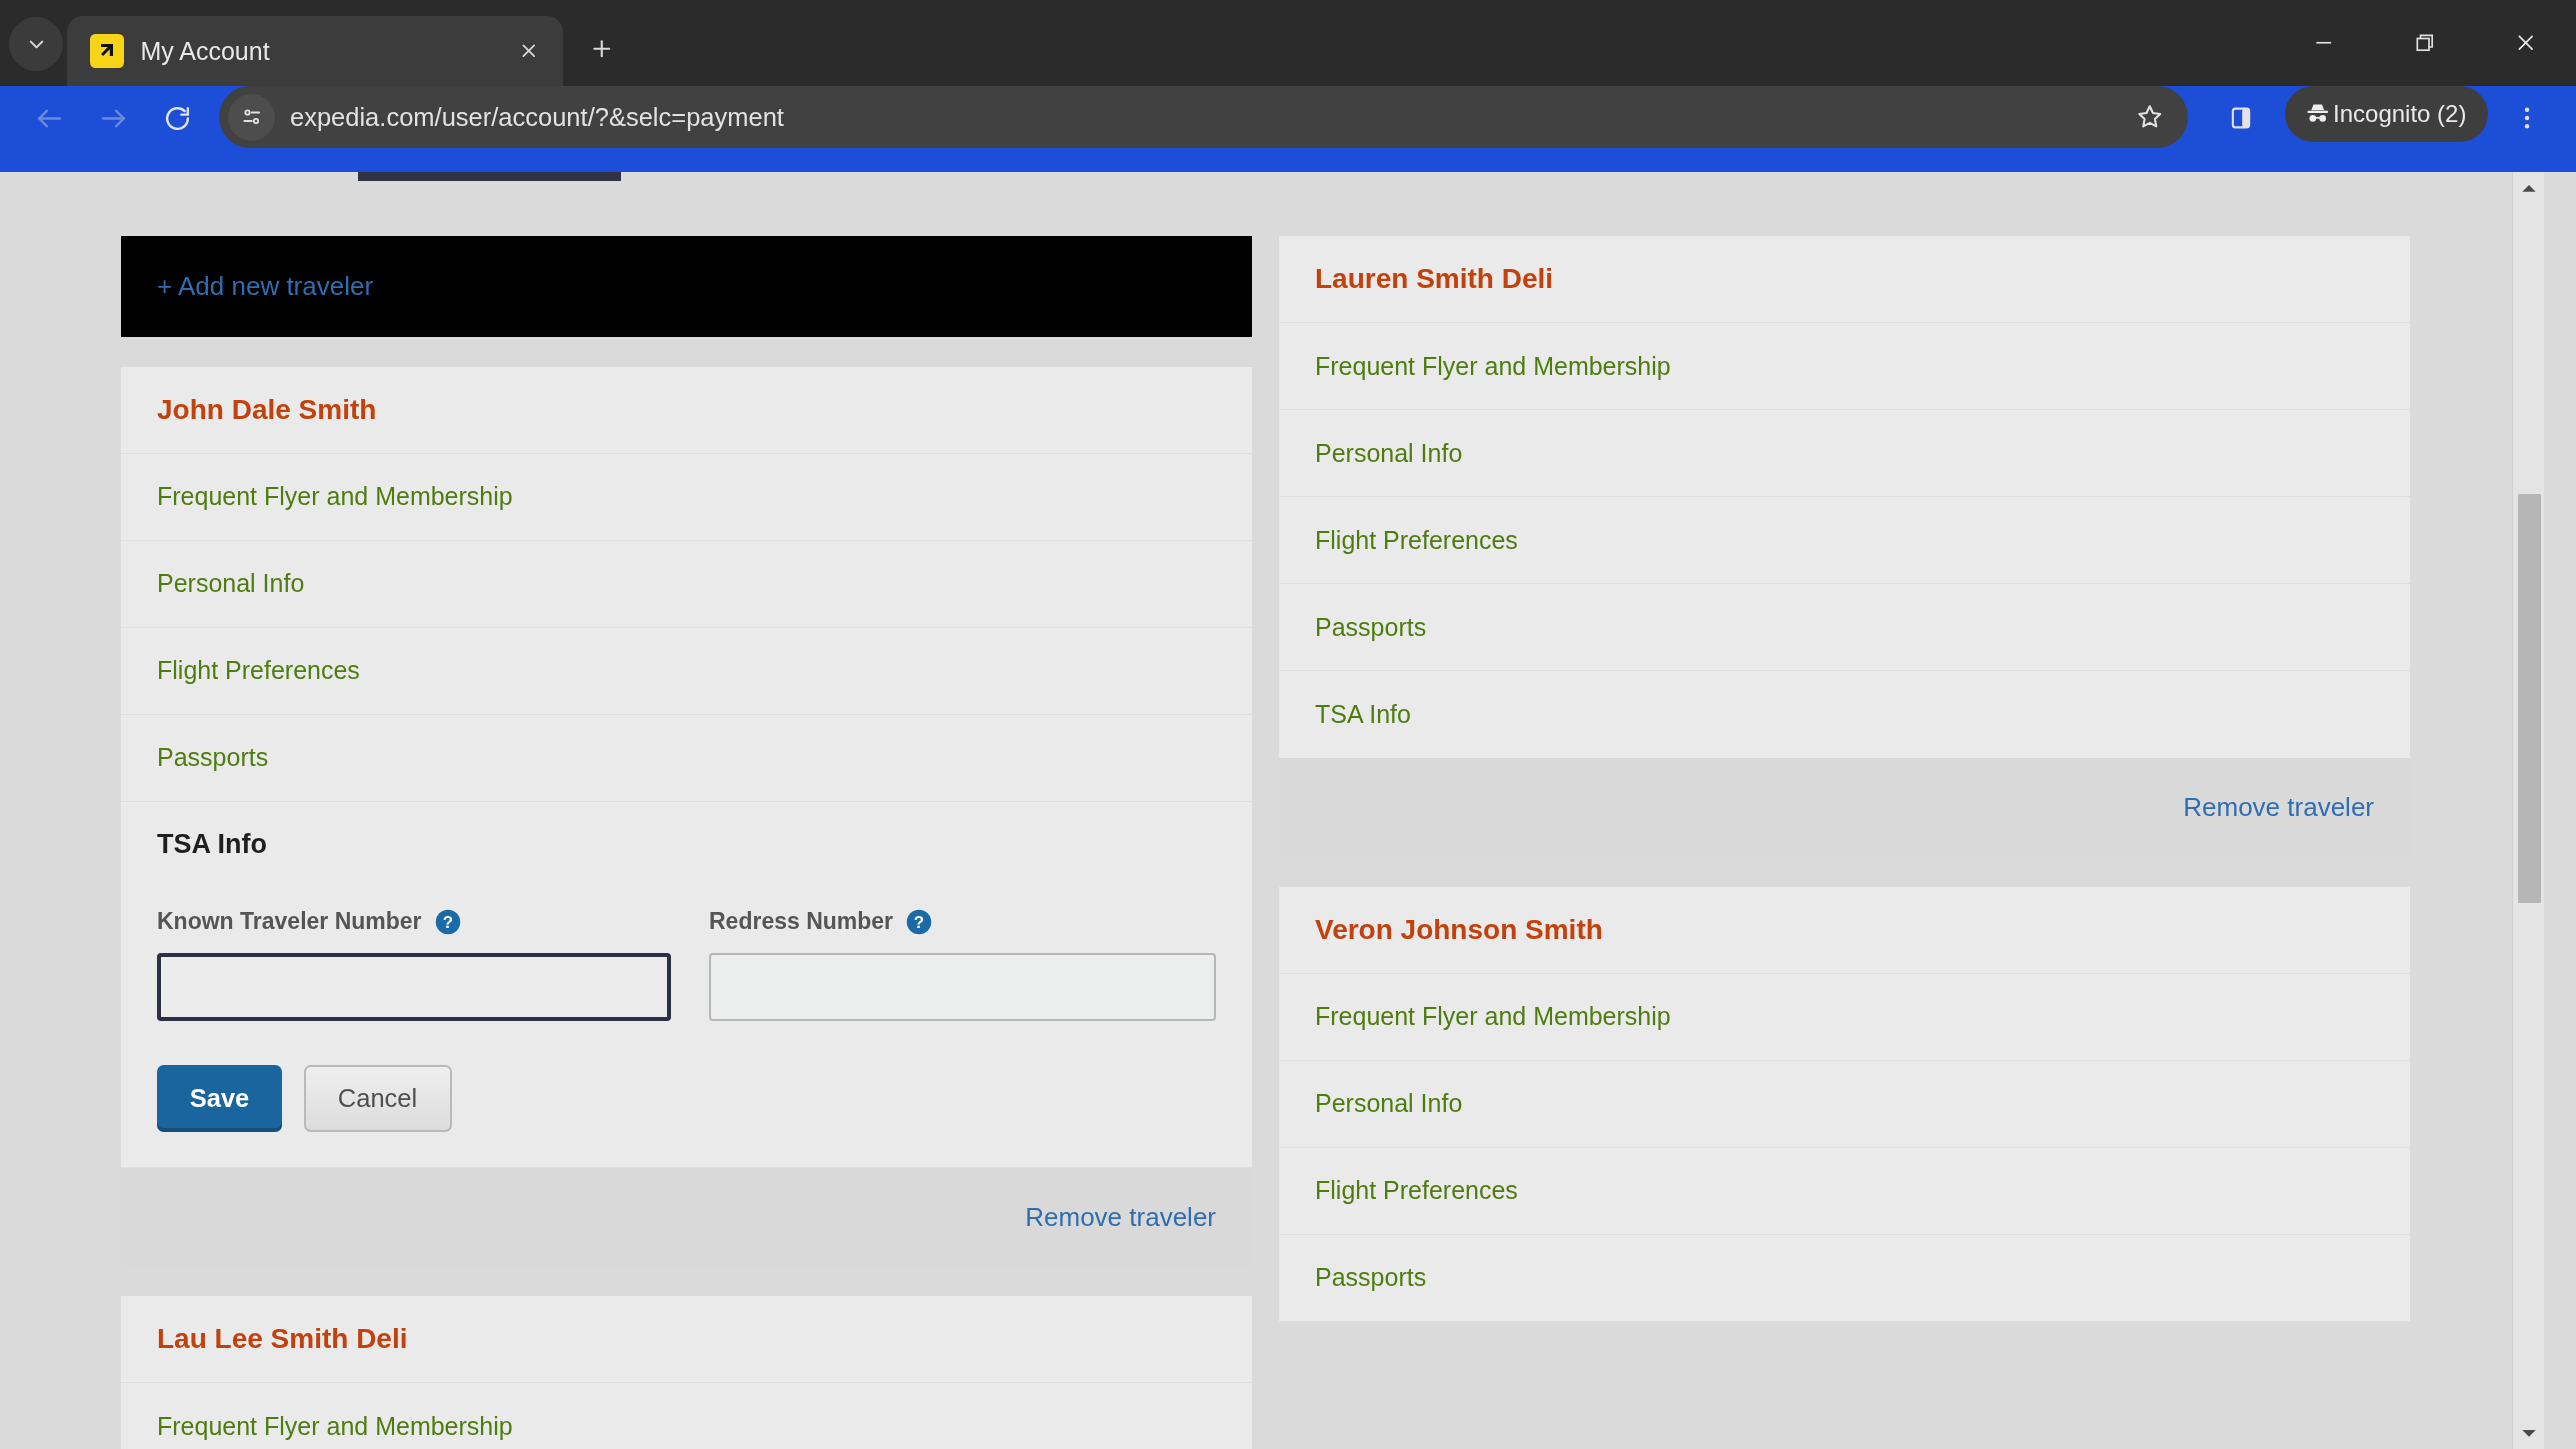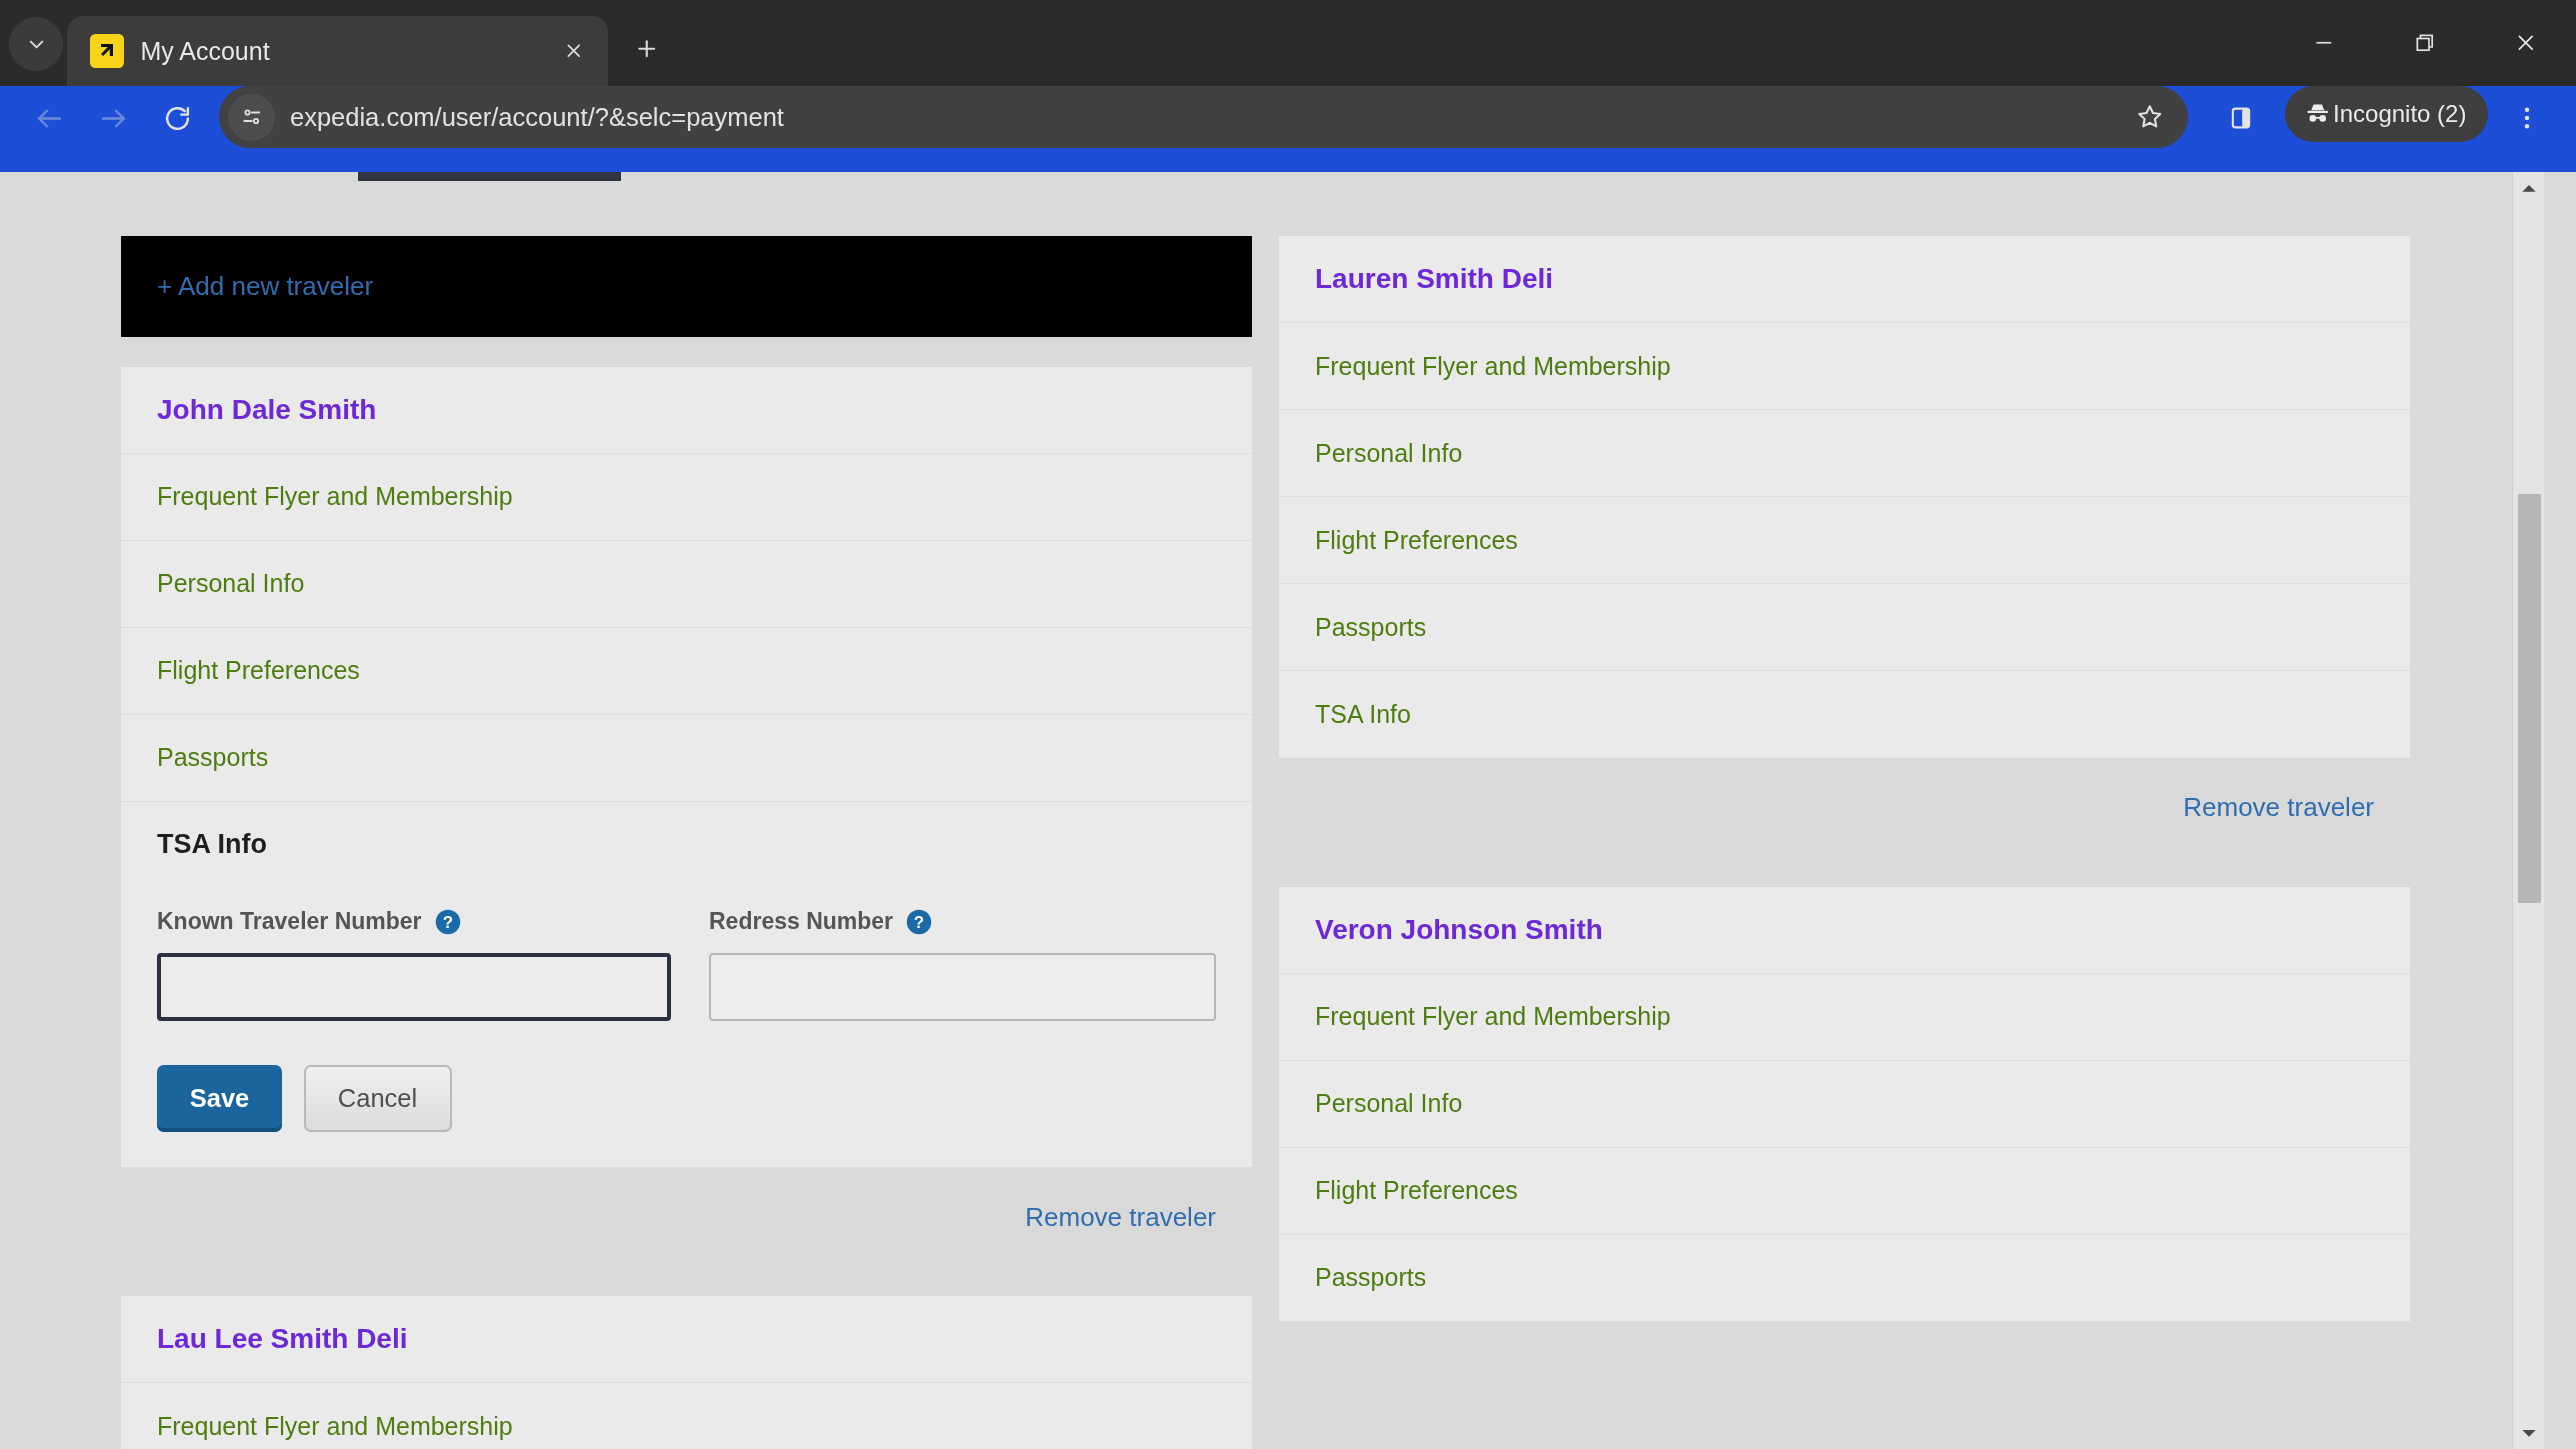--- a/index.html
+++ b/index.html
@@ -26,21 +26,21 @@
     margin: 0 4px 14.8px 9.4px;
     border-radius: 27px;
     background: #3b3b3b;
     display: flex; align-items: center; justify-content: center;
     cursor: pointer;
   }
   .tab-list-btn svg { width: 23px; height: 23px; }
 
   .tab {
     height: 70px;
-    width: 541px;
+    width: 496px;
     background: #3c3c3c;
     border-radius: 16px 16px 0 0;
     display: flex; align-items: center;
     padding: 0 14.8px 0 23px;
     position: relative;
     cursor: pointer;
   }
   .tab-favicon {
     width: 34px; height: 34px;
     background: #f7d417;
@@ -200,21 +200,21 @@
   .traveler-card {
     background: #eaeaea;
     display: flex; flex-direction: column;
   }
   .card-header {
     height: 87px;
     display: flex; align-items: center;
     padding-left: 36px;
     font-size: 28px;
     font-weight: bold;
-    color: #6d28d9;
+    color: #c2410c;
     border-bottom: 1.3px solid #dedede;
   }
   .card-row {
     height: 87px;
     display: flex; align-items: center;
     padding-left: 36px;
     font-size: 25px;
     color: #4d7c0f;
     border-bottom: 1.3px solid #dedede;
     cursor: pointer;

